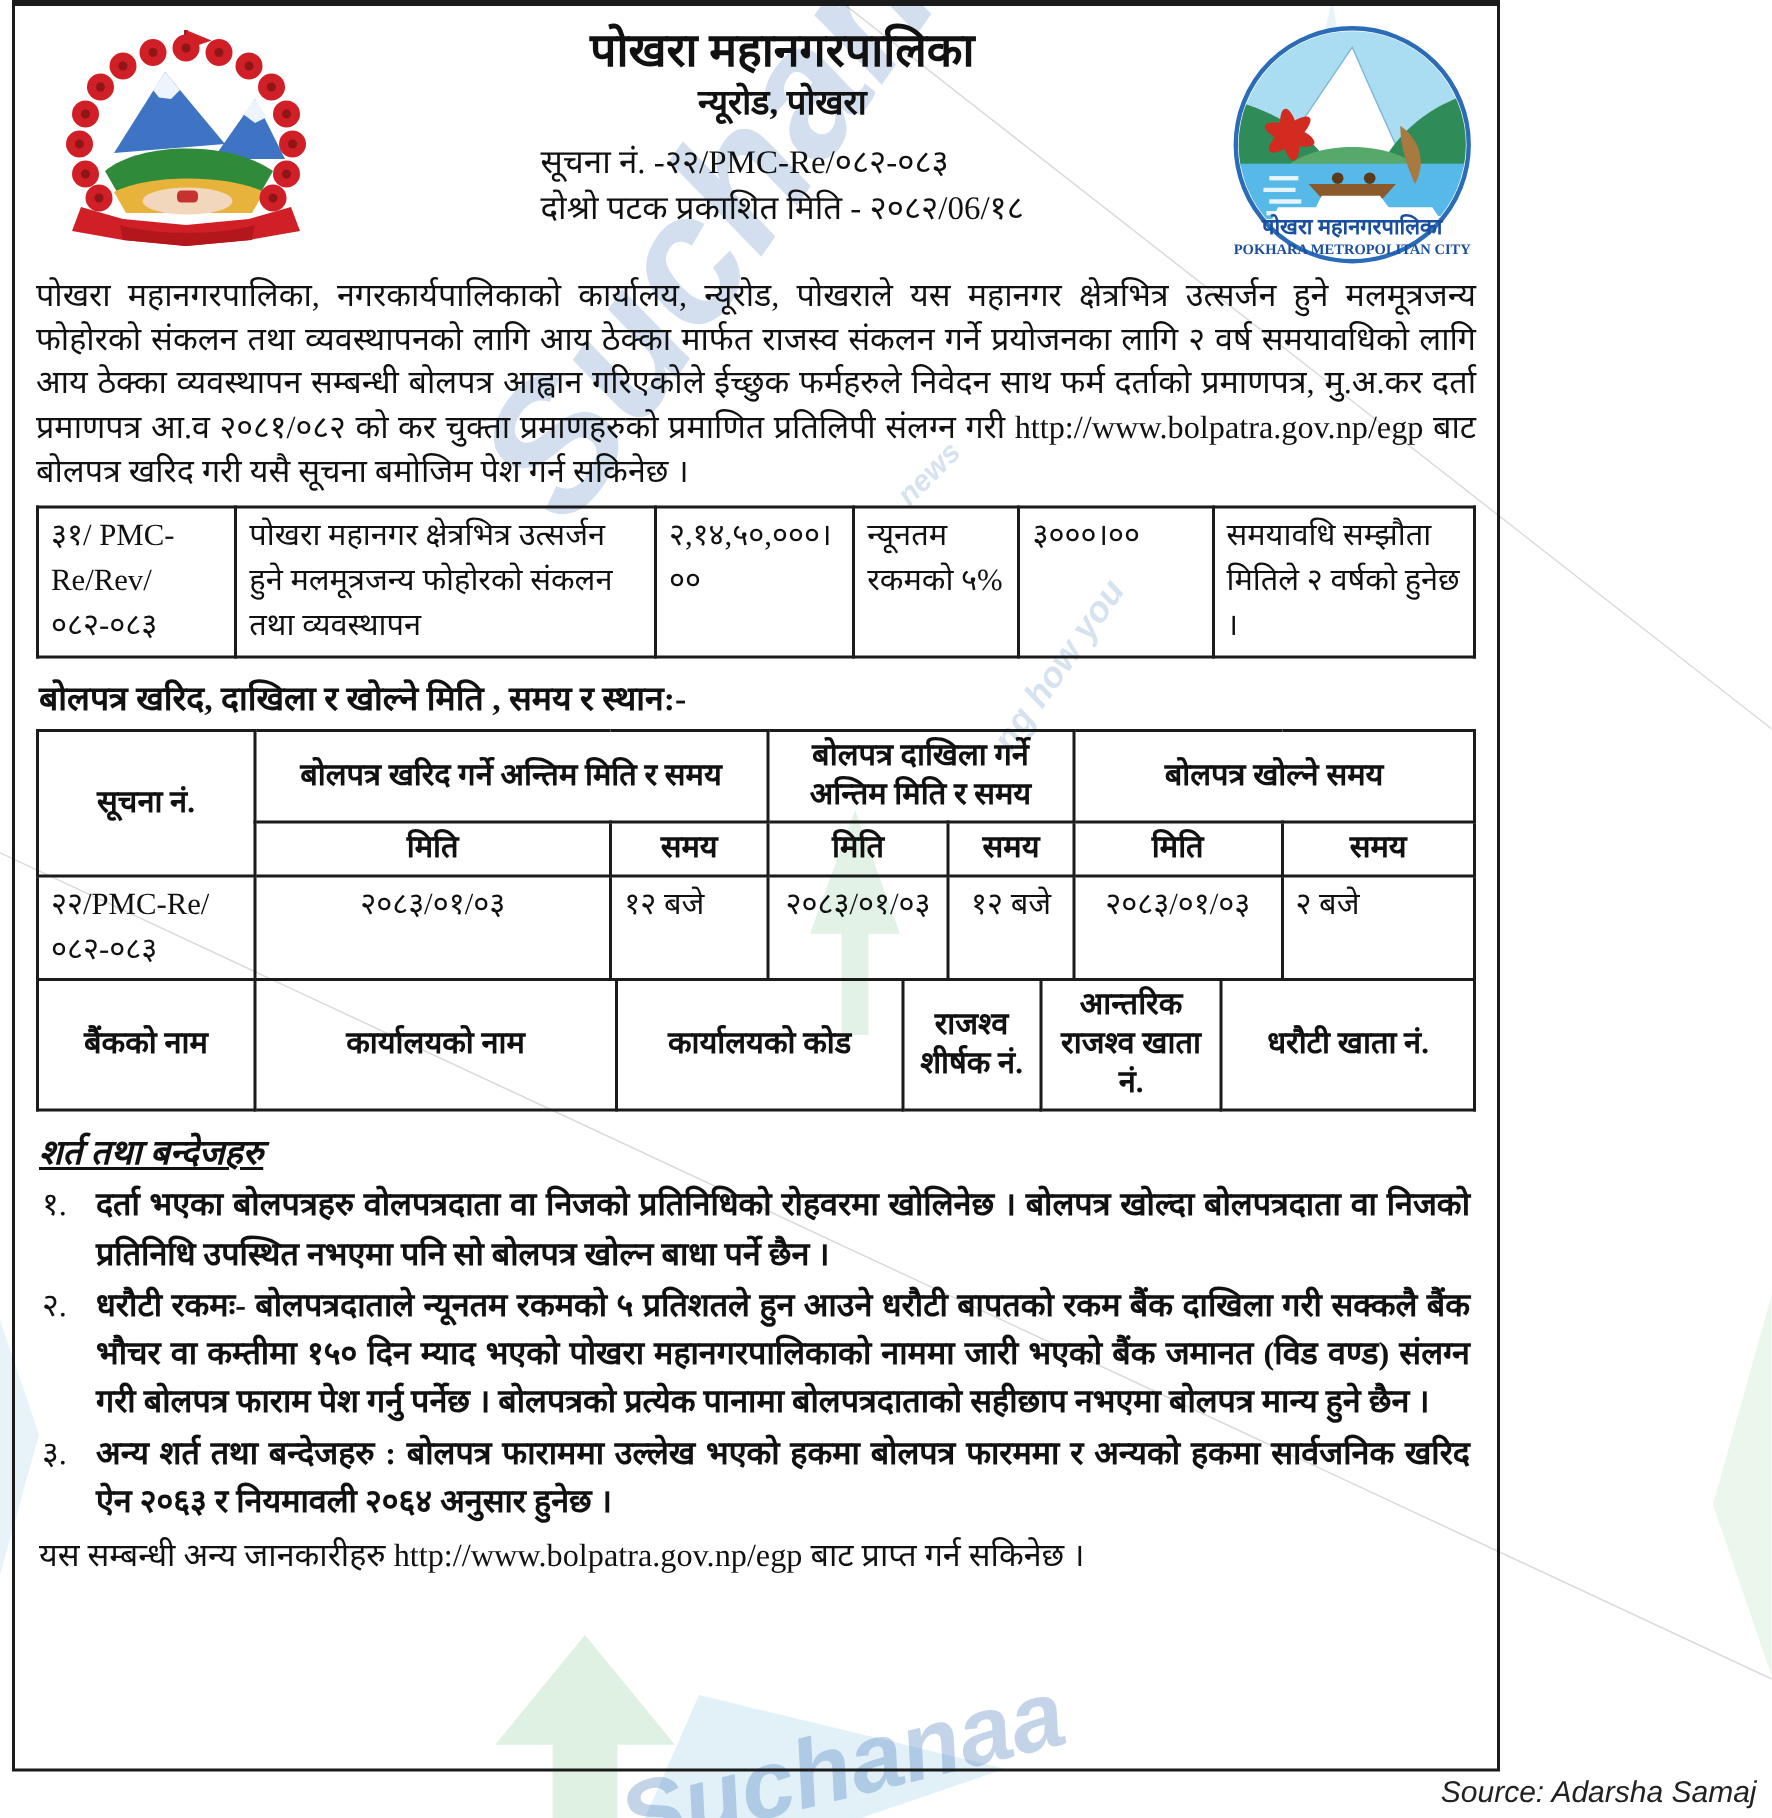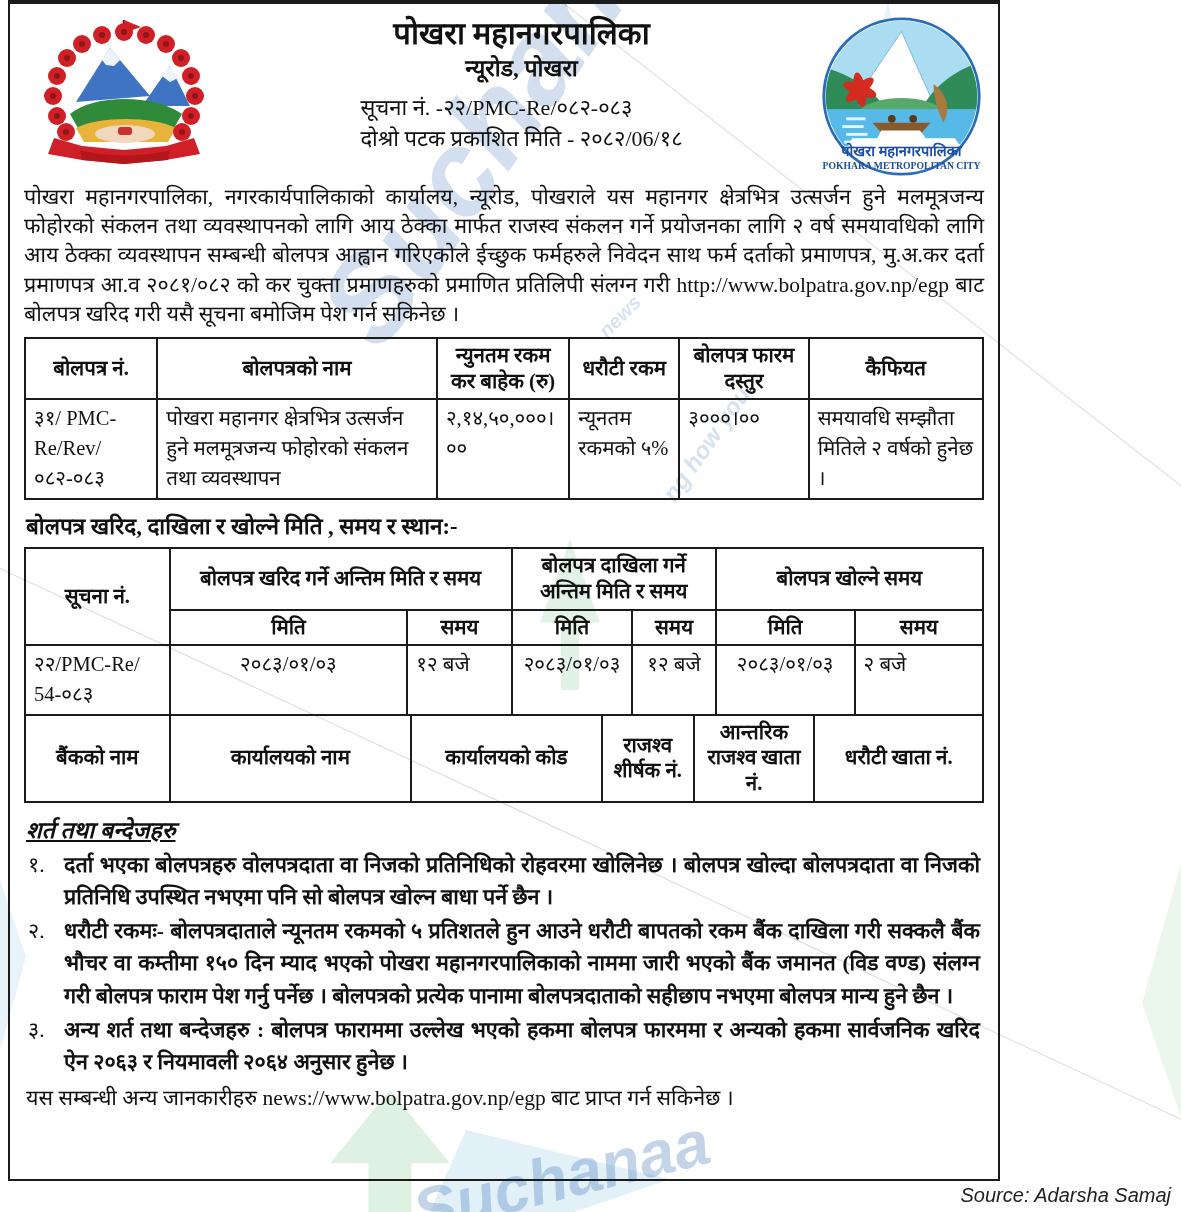--- a/index.html
+++ b/index.html
@@ -199,28 +199,20 @@
   <table class="tbl1">
     <colgroup>
       <col style="width:13.8%">
         <col style="width:29.2%">
         <col style="width:13.8%">
       <col style="width:11.5%">
         <col style="width:13.5%">
         <col style="width:18.2%">
     </colgroup>
     <tbody>
-        <tr>
-      <th>बोलपत्र नं.</th>
-      <th>बोलपत्रको नाम</th>
-      <th>न्युनतम रकम कर बाहेक (रु)</th>
-      <th>धरौटी रकम</th>
-      <th>बोलपत्र फारम दस्तुर</th>
-      <th>कैफियत</th>
-    </tr>
     <tr>
       <td>३१/ PMC-Re/Rev/ ०८२-०८३</td>
       <td>पोखरा महानगर क्षेत्रभित्र उत्सर्जन हुने मलमूत्रजन्य फोहोरको संकलन तथा व्यवस्थापन</td>
       <td>२,१४,५०,०००।००</td>
       <td>न्यूनतम रकमको ५%</td>
       <td>३०००।००</td>
       <td>समयावधि सम्झौता मितिले २ वर्षको हुनेछ ।</td>
     </tr>
   </tbody>
     </table>
@@ -246,21 +238,21 @@
     </tr>
     <tr class="sub">
       <th>मिति</th>
       <th>समय</th>
       <th>मिति</th>
       <th>समय</th>
       <th>मिति</th>
       <th>समय</th>
     </tr>
     <tr>
-      <td>२२/PMC-Re/ 54-०८३</td>
+      <td>२२/PMC-Re/ ०८२-०८३</td>
       <td class="cell-center">२०८३/०१/०३</td>
       <td class="cell-left">१२ बजे</td>
       <td class="cell-center">२०८३/०१/०३</td>
       <td class="cell-center">१२ बजे</td>
       <td class="cell-center">२०८३/०१/०३</td>
       <td class="cell-left">२ बजे</td>
     </tr>
   </tbody>
     </table>
 
@@ -293,16 +285,16 @@
   </div>
   <div class="term">
     <span class="num">२.</span>
     <div class="txt">धरौटी रकमः- बोलपत्रदाताले न्यूनतम रकमको ५ प्रतिशतले हुन आउने धरौटी बापतको रकम बैंक दाखिला गरी सक्कलै बैंक भौचर वा कम्तीमा १५० दिन म्याद भएको पोखरा महानगरपालिकाको नाममा जारी भएको बैंक जमानत (विड वण्ड) संलग्न गरी बोलपत्र फाराम पेश गर्नु पर्नेछ । बोलपत्रको प्रत्येक पानामा बोलपत्रदाताको सहीछाप नभएमा बोलपत्र मान्य हुने छैन ।</div>
   </div>
   <div class="term">
     <span class="num">३.</span>
     <div class="txt">अन्य शर्त तथा बन्देजहरु : बोलपत्र फाराममा उल्लेख भएको हकमा बोलपत्र फारममा र अन्यको हकमा सार्वजनिक खरिद ऐन २०६३ र नियमावली २०६४ अनुसार हुनेछ ।</div>
   </div>
 
-  <div class="info-line">यस सम्बन्धी अन्य जानकारीहरु news://www.bolpatra.gov.np/egp बाट प्राप्त गर्न सकिनेछ ।</div>
+  <div class="info-line">यस सम्बन्धी अन्य जानकारीहरु http://www.bolpatra.gov.np/egp बाट प्राप्त गर्न सकिनेछ ।</div>
 </div>
 
 <div class="source">Source: Adarsha Samaj</div>
 
 </body></html>

